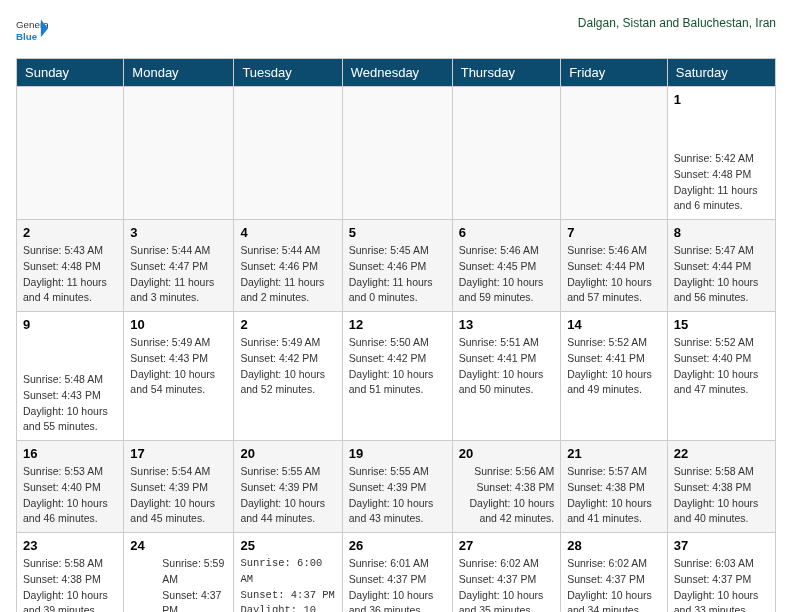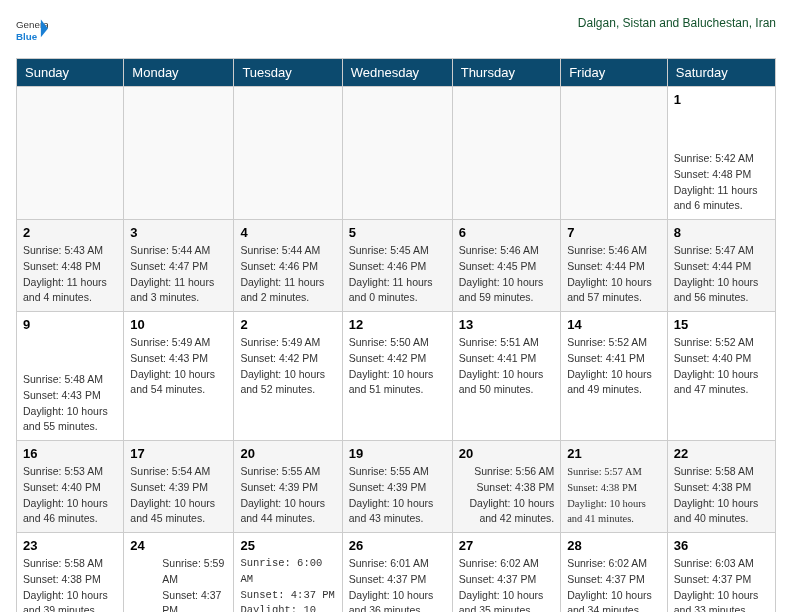--- a/index.html
+++ b/index.html
@@ -234,21 +234,21 @@
 Daylight: 10 hours and 43 minutes.</div>
         </td>
         <td>
           <span class="day-num">20</span>
           <div class="day-info" style="white-space: pre-line; text-align: right;">Sunrise: 5:56 AM
 Sunset: 4:38 PM
 Daylight: 10 hours and 42 minutes.</div>
         </td>
         <td>
           <span class="day-num">21</span>
-          <div class="day-info" style="white-space: pre-line; font-family: Liberation Serif, serif;">Sunrise: 5:57 AM
+          <div class="day-info" style="white-space: pre-line;">Sunrise: 5:57 AM
 Sunset: 4:38 PM
 Daylight: 10 hours and 41 minutes.</div>
         </td>
         <td>
           <span class="day-num">22</span>
           <div class="day-info" style="white-space: pre-line;">Sunrise: 5:58 AM
 Sunset: 4:38 PM
 Daylight: 10 hours and 40 minutes.</div>
         </td>
       </tr>
@@ -283,21 +283,21 @@
 Sunset: 4:37 PM
 Daylight: 10 hours and 35 minutes.</div>
         </td>
         <td>
           <span class="day-num">28</span>
           <div class="day-info" style="white-space: pre-line;">Sunrise: 6:02 AM
 Sunset: 4:37 PM
 Daylight: 10 hours and 34 minutes.</div>
         </td>
         <td>
-          <span class="day-num">36</span>
+          <span class="day-num">37</span>
           <div class="day-info" style="white-space: pre-line;">Sunrise: 6:03 AM
 Sunset: 4:37 PM
 Daylight: 10 hours and 33 minutes.</div>
         </td>
       </tr>
       <tr>
         <td>
           <span class="day-num">30</span>
           <div class="day-info" style="white-space: pre-line;">Sunrise: 6:04 AM
 Sunset: 4:37 PM

